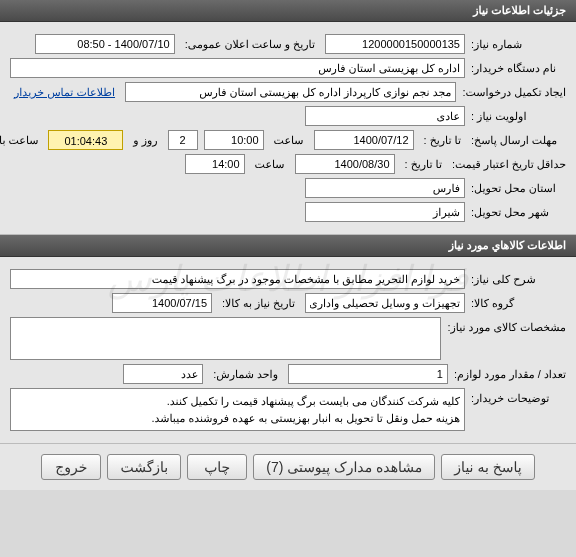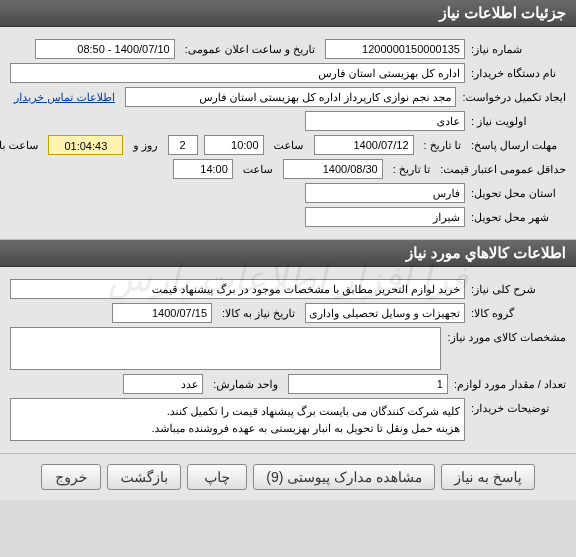--- a/index.html
+++ b/index.html
@@ -23,21 +23,21 @@
     pointer-events: none;
     z-index: 5;
     white-space: nowrap;
     font-style: italic;
   }
   .section-header {
     background: linear-gradient(to bottom, #6a6a6a, #4a4a4a);
     color: #fff;
     font-weight: bold;
     padding: 4px 10px;
-    font-size: 15px;
+    font-size: 11px;
     border-bottom: 1px solid #333;
   }
   .panel {
     background: #e6e6e6;
     padding: 8px 10px;
     border-bottom: 1px solid #bbb;
   }
   .row {
     display: flex;
     align-items: center;
@@ -159,21 +159,21 @@
     <input class="input w100" value="1400/07/12" style="">
     <span class="label-sm">ساعت</span>
     <input class="input w60" value="10:00" style="">
     <input class="input" style="width: 30px; text-align: center;" value="2">
     <span class="label-sm">روز و</span>
     <span class="timer">01:04:43</span>
     <span class="label-sm">ساعت باقی مانده</span>
   </div>
 
   <div class="row">
-    <span class="label">حداقل عمومی اعتبار قیمت:</span>
+    <span class="label">حداقل تاریخ اعتبار قیمت:</span>
     <span class="label-sm">تا تاریخ :</span>
     <input class="input w100" value="1400/08/30" style="">
     <span class="label-sm">ساعت</span>
     <input class="input w60" value="14:00" style="">
   </div>
 
   <div class="row">
     <span class="label">استان محل تحویل:</span>
     <input class="input w160" value="فارس" style="">
   </div>
@@ -216,17 +216,17 @@
   <div class="row" style="align-items:flex-start">
     <span class="label" style="padding-top:4px">توضیحات خریدار:</span>
     <textarea class="multiline" style="">کلیه شرکت کنندگان می بایست برگ پیشنهاد قیمت را تکمیل کنند.
 هزینه حمل ونقل تا تحویل به انبار بهزیستی به عهده فروشنده میباشد.</textarea>
   </div>
 
 </div>
 
 <div class="button-bar">
   <button class="btn">پاسخ به نیاز</button>
-  <button class="btn">مشاهده مدارک پیوستی (9)</button>
+  <button class="btn">مشاهده مدارک پیوستی (7)</button>
   <button class="btn">چاپ</button>
   <button class="btn">بازگشت</button>
   <button class="btn">خروج</button>
 </div>
 
 </body></html>

